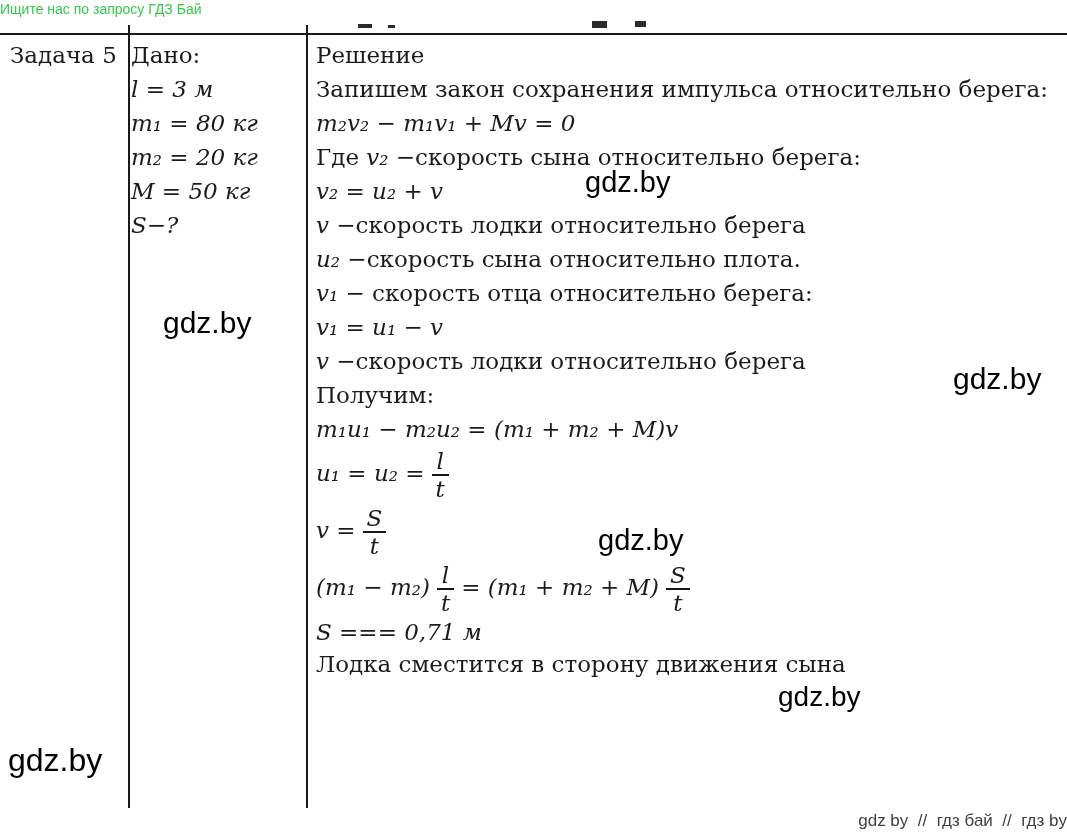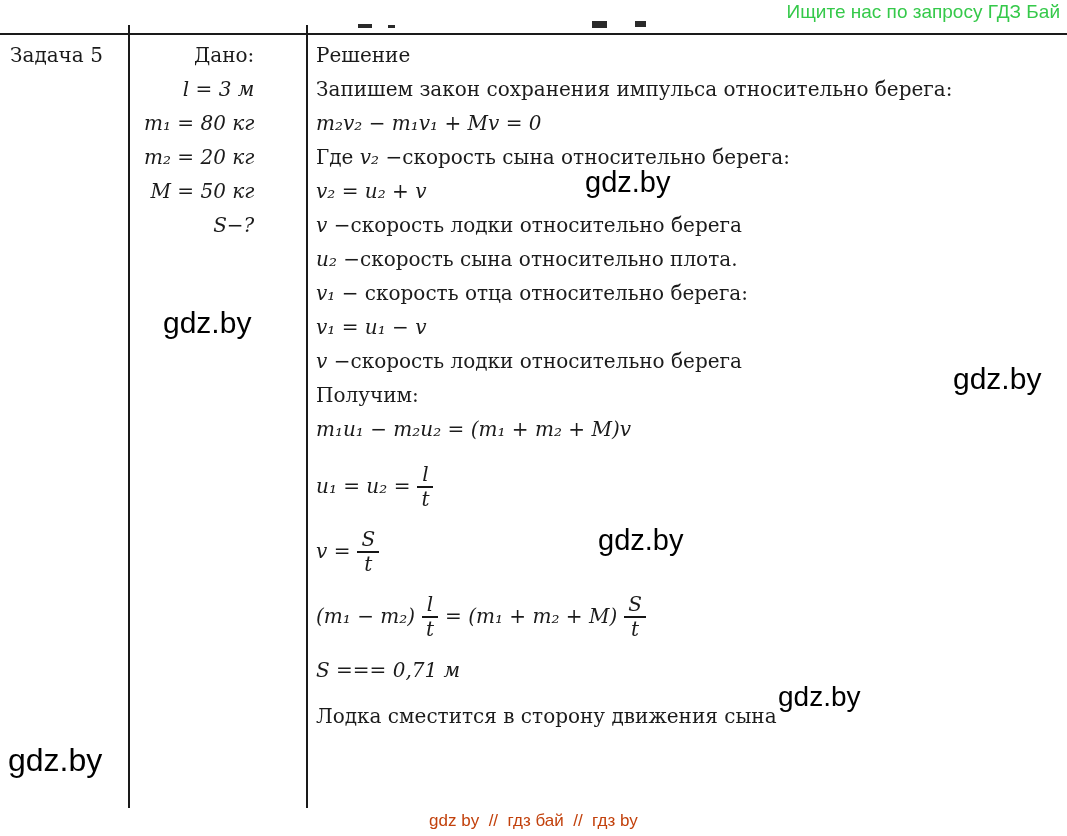--- a/index.html
+++ b/index.html
@@ -7,66 +7,66 @@
     position:relative;
     width:1067px;height:836px;
     background:#ffffff;
     overflow:hidden;
     font-family:"DejaVu Serif", serif;
     color:#1b1b1b;
   }
   
   .promo{
     position:absolute;top:1px;left:0;width:1060px;
-    text-align:right;
+    text-align:left;
     font-family:"Liberation Sans", sans-serif;
-    font-size:19px;
+    font-size:14px;
     color:#35c94a;
   }
   
   .spk{position:absolute;background:#2a2a2a;}
   
   .top-border{position:absolute;top:33px;left:0;width:1067px;height:2px;background:#1a1a1a;}
   .vline{position:absolute;top:25px;width:2px;height:783px;background:#1a1a1a;}
   #vline1{left:128px;}
   #vline2{left:306px;}
   
-  .col{position:absolute;top:38px;font-size:20px;line-height:34px;white-space:nowrap;}
+  .col{position:absolute;top:38px;font-size:23px;line-height:34px;white-space:nowrap;}
   #col-task{left:10px;}
-  #col-given{left:144px;text-align:right;}
+  #col-given{left:131px;}
   #col-solution{left:316px;width:750px;}
   .line{display:block;}
   .math{font-style:italic;}
   .frac{
     display:inline-block;vertical-align:middle;
     text-align:center;margin:0 7px;line-height:1.15;
   }
   .frac .top{display:block;border-bottom:2px solid #161616;padding:0 4px;}
   .frac .bot{display:block;padding:0 4px;}
-  .line-frac{margin:17px 0;line-height:normal;}
+  .line-frac{margin:2px 0;line-height:normal;}
   
   .wm{
     position:absolute;
     font-family:"Liberation Sans", sans-serif;
     color:#000000;
     white-space:nowrap;
   }
   #wm-given {left:163px;top:306px;font-size:30px;}
   #wm-sol-1 {left:585px;top:166px;font-size:29px;}
   #wm-right {left:953px;top:362px;font-size:30px;}
   #wm-sol-2 {left:598px;top:524px;font-size:29px;}
   #wm-sol-3 {left:778px;top:681px;font-size:28px;}
   #wm-bottom{left:8px;top:742px;font-size:32px;}
   
   .footer{
     position:absolute;left:0;top:811px;width:1067px;
-    text-align:center;
+    text-align:right;
     font-family:"Liberation Sans", sans-serif;
     font-size:17px;
-    color:#c2410c;
+    color:#404040;
     white-space:pre;
   }
 </style>
 </head>
 <body>
 
 <div id="page">
 
   <div class="promo">Ищите нас по запросу ГДЗ Бай</div>
 

